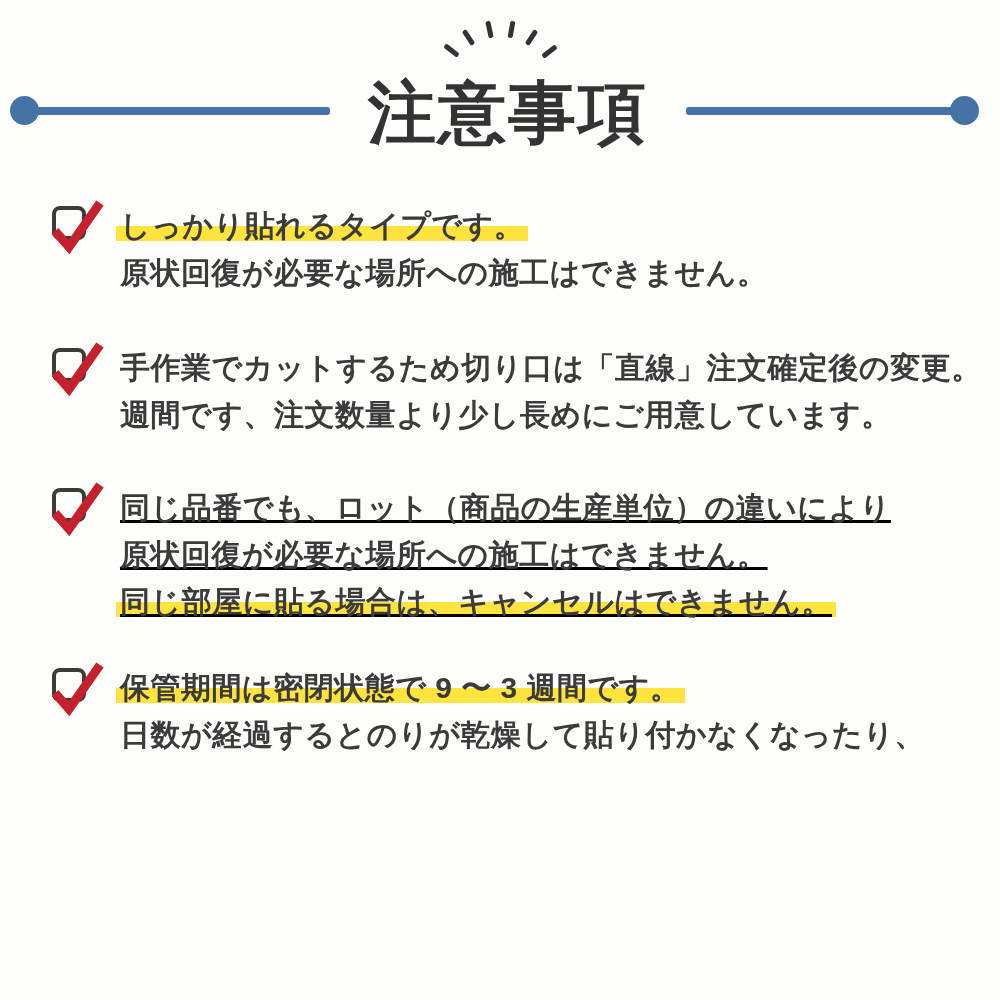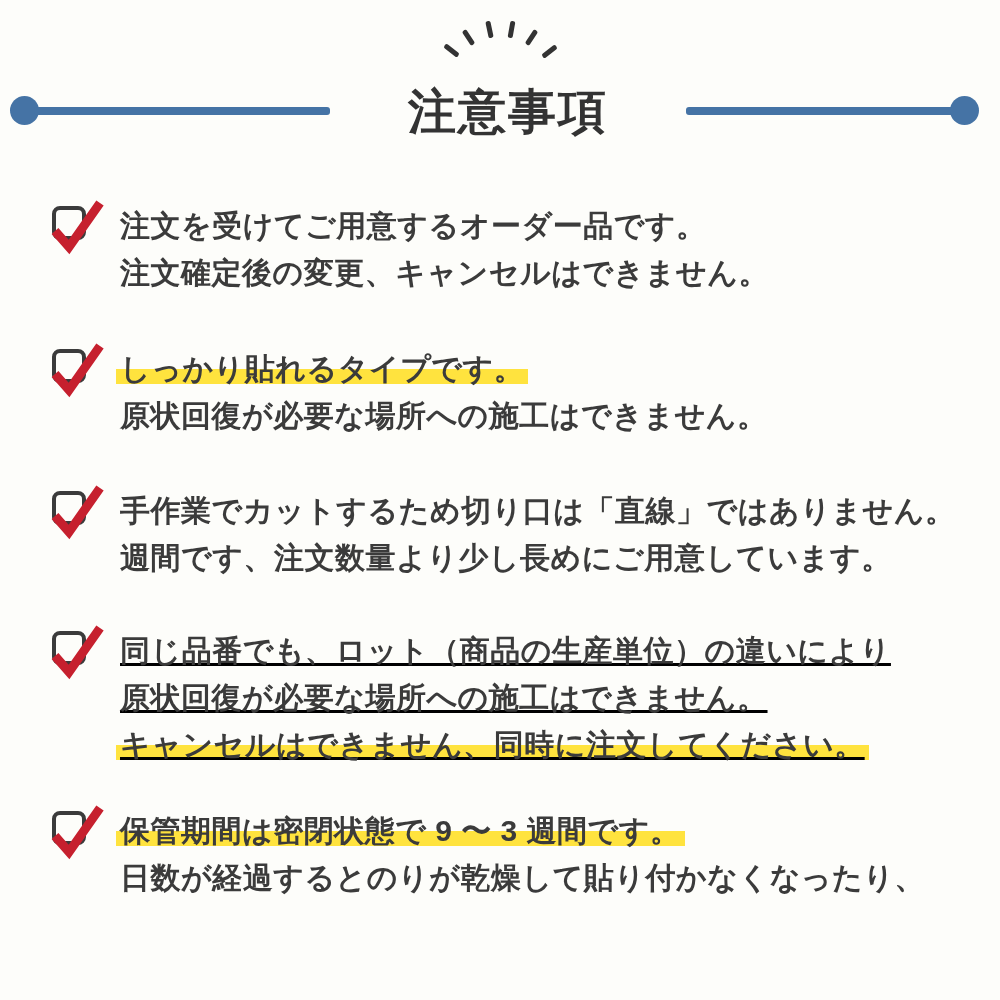--- a/index.html
+++ b/index.html
@@ -26,21 +26,21 @@
   .dot{position:absolute;width:29px;height:29px;border-radius:50%;background:#4573a5;top:96px;}
   .dot-left{left:10px;}
   .dot-right{left:950px;}
   .rule{position:absolute;height:8px;background:#4573a5;border-radius:3px;top:107px;}
   .rule-left{left:34px;width:296px;}
   .rule-right{left:686px;width:280px;}
 
   h1.title{
     position:absolute;left:330px;top:74px;width:356px;margin:0;
     text-align:center;
-    font-size:48px;line-height:76px;font-weight:900;color:#333333;
+    font-size:68px;line-height:76px;font-weight:900;color:#333333;
     letter-spacing:2px;white-space:nowrap;
   }
 
   
   .checklist{position:absolute;left:52px;top:202px;width:920px;}
   .item{position:relative;padding-left:68px;}
   .item.m1{margin-bottom:49px;}
   .item.m2{margin-bottom:48px;}
   .item.m3{margin-bottom:46px;}
   .item.m4{margin-bottom:39px;text-decoration:underline;}
@@ -77,59 +77,50 @@
   </div>
 
   <span class="dot dot-left"></span>
   <span class="rule rule-left"></span>
   <h1 class="title">注意事項</h1>
   <span class="rule rule-right"></span>
   <span class="dot dot-right"></span>
 
   <main class="checklist">
 
-    <section class="item m1">
-      <span class="checkbox">
-        <svg class="tick" viewBox="0 0 56 56">
-          <polyline points="6,35 20,51 51,7" fill="none" stroke="#c6202e" stroke-width="9" stroke-linecap="butt"></polyline>
-        </svg>
-      </span>
-      <p class="line"><span>注文を受けてご用意するオーダー品です。</span></p>
-      <p class="line"><span>注文確定後の変更、キャンセルはできません。</span></p>
-    </section>
 
     <section class="item m2">
       <span class="checkbox">
         <svg class="tick" viewBox="0 0 56 56">
           <polyline points="6,35 20,51 51,7" fill="none" stroke="#c6202e" stroke-width="9" stroke-linecap="butt"></polyline>
         </svg>
       </span>
       <p class="line"><span class="hl">しっかり貼れるタイプです。</span></p>
       <p class="line"><span>原状回復が必要な場所への施工はできません。</span></p>
     </section>
 
     <section class="item m3">
       <span class="checkbox">
         <svg class="tick" viewBox="0 0 56 56">
           <polyline points="6,35 20,51 51,7" fill="none" stroke="#c6202e" stroke-width="9" stroke-linecap="butt"></polyline>
         </svg>
       </span>
-      <p class="line"><span>手作業でカットするため切り口は「直線」ではありません。</span></p>
+      <p class="line"><span>手作業でカットするため切り口は「直線」注文確定後の変更。</span></p>
       <p class="line"><span>週間です、注文数量より少し長めにご用意しています。</span></p>
     </section>
 
     <section class="item m4">
       <span class="checkbox">
         <svg class="tick" viewBox="0 0 56 56">
           <polyline points="6,35 20,51 51,7" fill="none" stroke="#c6202e" stroke-width="9" stroke-linecap="butt"></polyline>
         </svg>
       </span>
       <p class="line"><span>同じ品番でも、ロット（商品の生産単位）の違いにより</span></p>
       <p class="line"><span>原状回復が必要な場所への施工はできません。</span></p>
-      <p class="line"><span class="hl">キャンセルはできません、同時に注文してください。</span></p>
+      <p class="line"><span class="hl">同じ部屋に貼る場合は、キャンセルはできません。</span></p>
     </section>
 
     <section class="item">
       <span class="checkbox">
         <svg class="tick" viewBox="0 0 56 56">
           <polyline points="6,35 20,51 51,7" fill="none" stroke="#c6202e" stroke-width="9" stroke-linecap="butt"></polyline>
         </svg>
       </span>
       <p class="line"><span class="hl">保管期間は密閉状態で 9 〜 3 週間です。</span></p>
       <p class="line"><span>日数が経過するとのりが乾燥して貼り付かなくなったり、</span></p>

